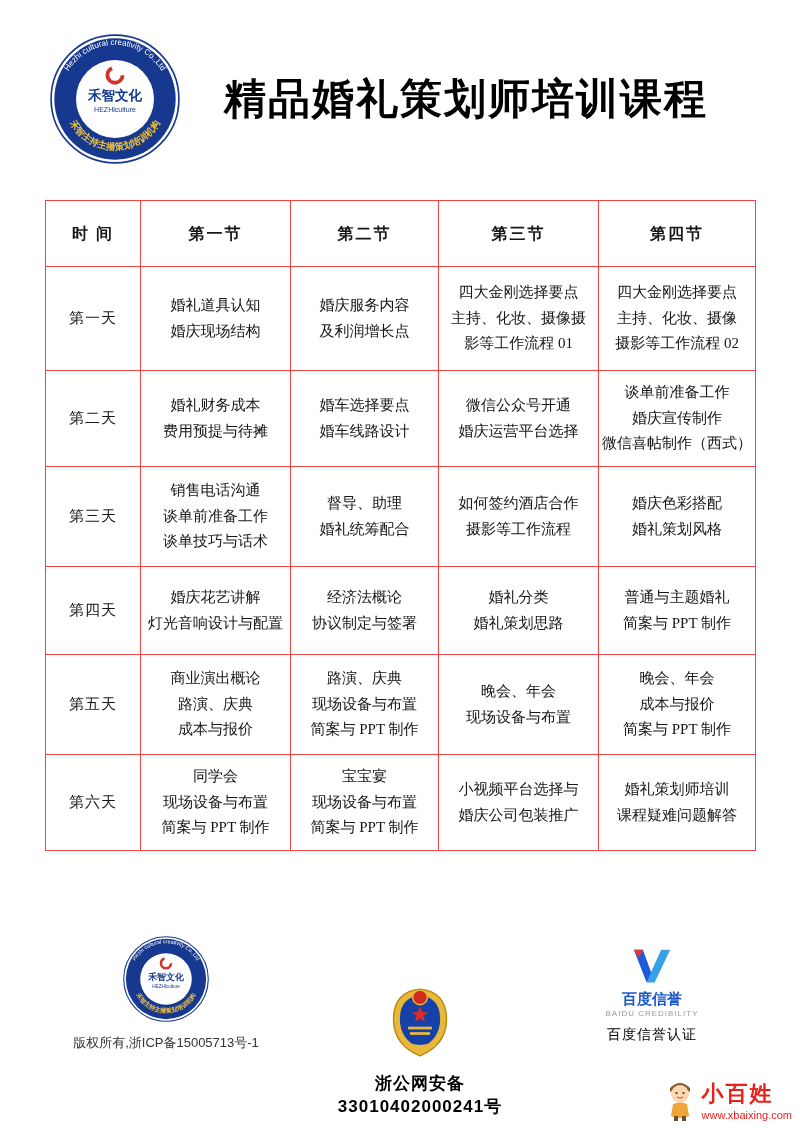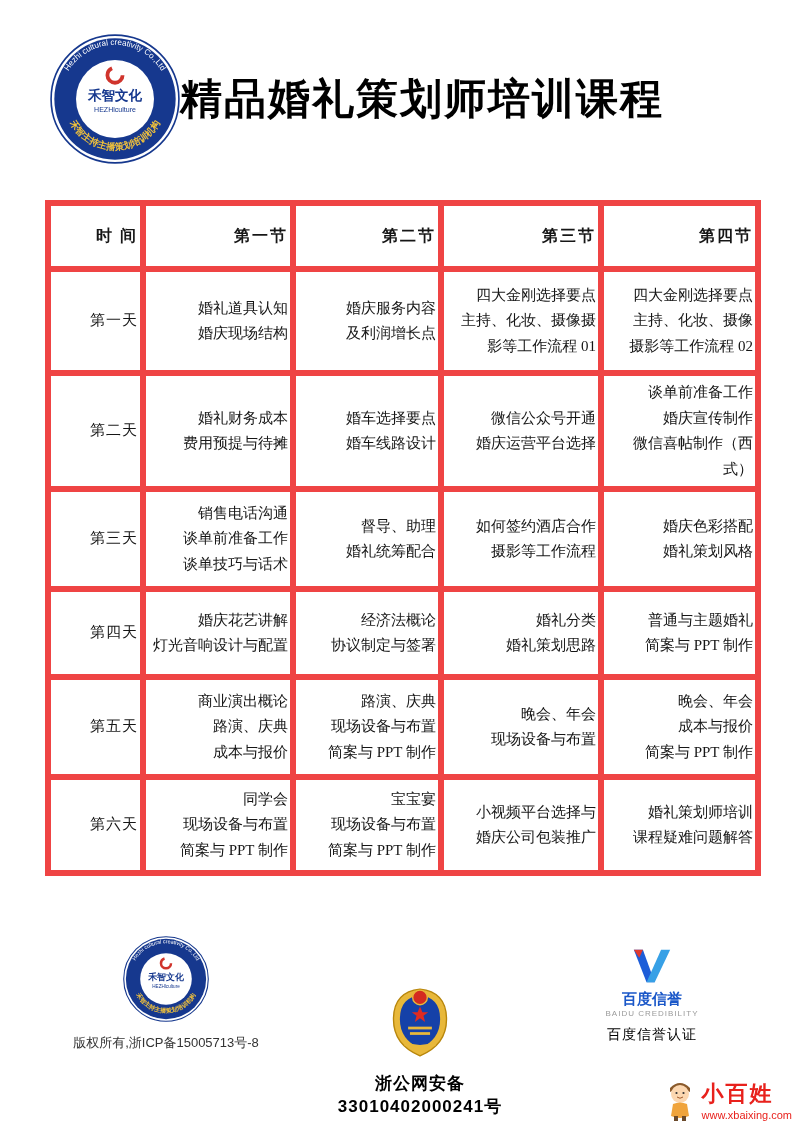--- a/index.html
+++ b/index.html
@@ -10,34 +10,34 @@
     position:relative;
     overflow:hidden;
     color:#141414;
   }
   .page { position:absolute; inset:0; }
 
   
   .header { position:absolute; top:34px; left:50px; right:42px; display:flex; align-items:center; }
   .logo-lg { width:130px; height:130px; flex:0 0 auto; }
   .page-title {
-    flex:1; text-align:left;
+    flex:1; text-align:center;
     font-family:"Liberation Sans","DejaVu Sans",sans-serif;
     font-size:42px; font-weight:900; color:#000; letter-spacing:2px;
     padding-right:6px;
   }
 
   
   table.course {
     position:absolute; left:45px; top:200px; width:710px;
     border-collapse:collapse; table-layout:fixed; background:#fff;
   }
   table.course th, table.course td {
-    border:6px solid #ef4444;
-    text-align:right; vertical-align:middle;
+    border:1px solid #ef4444;
+    text-align:center; vertical-align:middle;
     padding:4px 2px; line-height:1.7;
     font-size:15px; color:#161616;
   }
   table.course thead tr { height:66px; }
   table.course th { font-size:16px; font-weight:bold; letter-spacing:2px; }
   table.course tbody tr:nth-child(1){ height:104px; }
   table.course tbody tr:nth-child(2){ height:96px; }
   table.course tbody tr:nth-child(3){ height:100px; }
   table.course tbody tr:nth-child(4){ height:88px; }
   table.course tbody tr:nth-child(5){ height:100px; }
@@ -250,21 +250,21 @@
       <text font-size="7.5" fill="#ffffff" font-family="Liberation Sans, sans-serif">
         <textPath href="#arcT" startOffset="50%" text-anchor="middle">Hezhi cultural creativity Co.,Ltd</textPath>
       </text>
       <text font-size="8.5" fill="#f2c23a" font-weight="bold" font-family="Liberation Sans, sans-serif">
         <textPath href="#arcB" startOffset="50%" text-anchor="middle">禾智主持主播策划培训机构</textPath>
       </text>
       <circle cx="60" cy="38" r="7" fill="none" stroke="#d0342c" stroke-width="3.5" stroke-dasharray="30 14"></circle>
       <text x="60" y="61" text-anchor="middle" font-size="12.5" font-weight="bold" fill="#16388e">禾智文化</text>
       <text x="60" y="72" text-anchor="middle" font-size="6.5" fill="#16388e" font-family="Liberation Sans, sans-serif">HEZHlculture</text>
     </svg>
-    <div class="f-copy">版权所有,浙ICP备15005713号-8</div>
+    <div class="f-copy">版权所有,浙ICP备15005713号-1</div>
   </div>
 
   <div class="f-center">
     <svg class="badge" viewBox="0 0 70 84">
       <path d="M6,38 Q6,8 35,5 Q64,8 64,38 Q64,66 35,78 Q6,66 6,38" fill="#e8b83a" stroke="#b8860b" stroke-width="1.5"></path>
       <path d="M13,38 Q13,14 35,12 Q57,14 57,38 Q57,60 35,70 Q13,60 13,38" fill="#1541a8"></path>
       <circle cx="35" cy="14" r="8" fill="#d42b20" stroke="#e8b83a" stroke-width="1.5"></circle>
       <polygon points="35,24 37.6,30.2 44,30.2 38.8,34.1 40.6,41 35,36.7 29.4,41 31.2,34.1 26,30.2 32.4,30.2" fill="#e02b20"></polygon>
       <rect x="22" y="46" width="26" height="3" fill="#e8b83a"></rect>
       <rect x="24" y="52" width="22" height="3" fill="#e8b83a"></rect>

